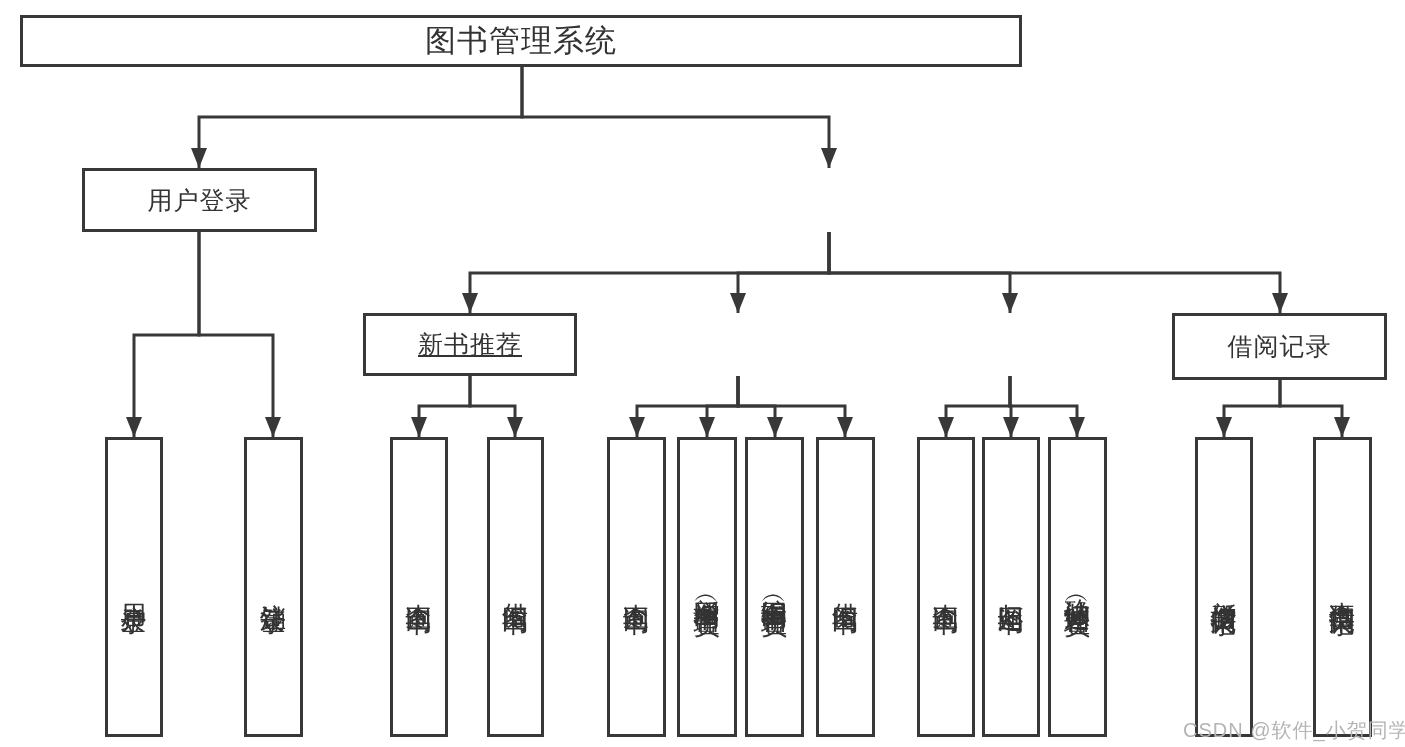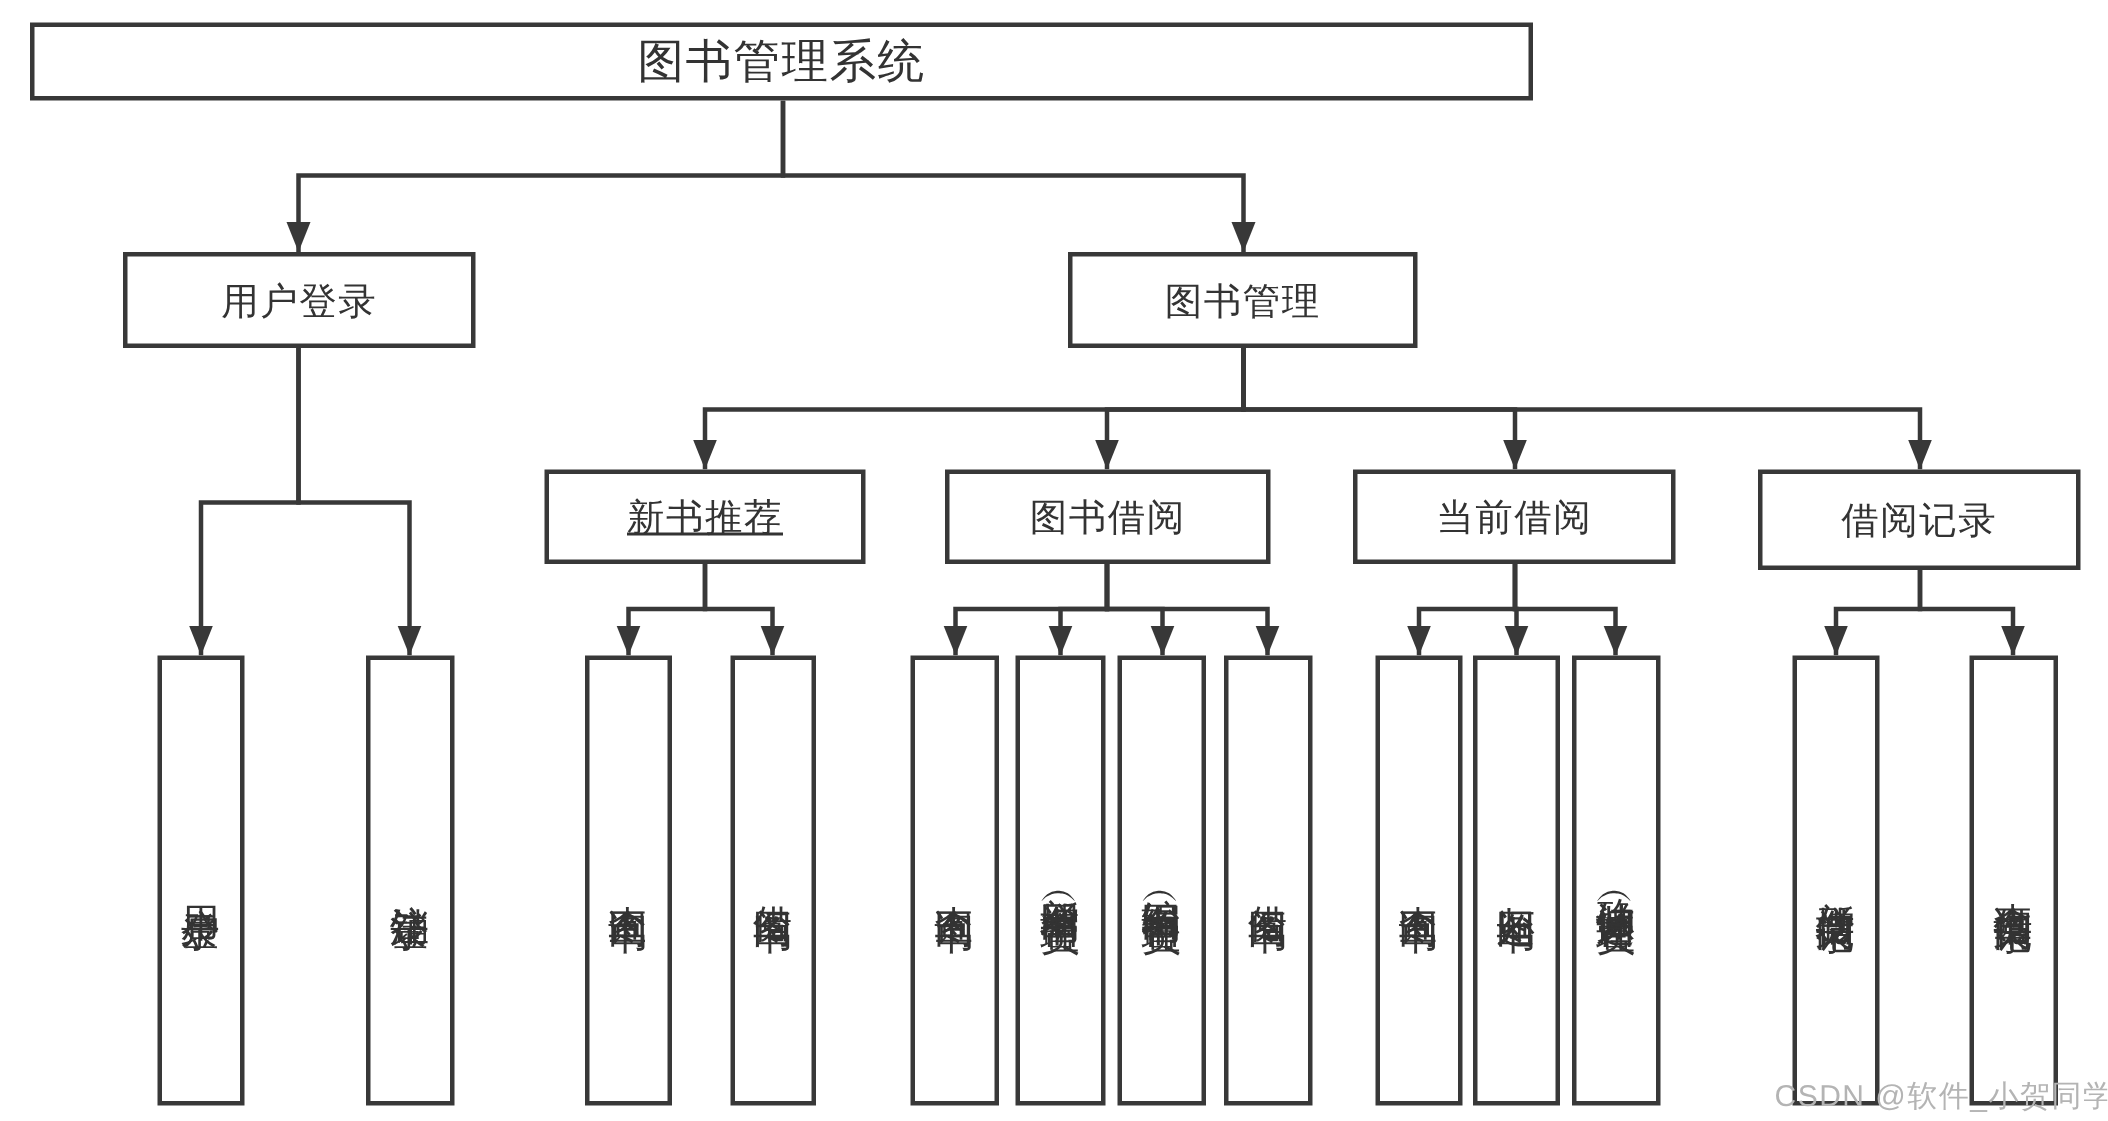--- a/index.html
+++ b/index.html
@@ -96,25 +96,22 @@
     <polyline points="1010,376 1010,406 1011,406 1011,437" marker-end="url(#arw)"></polyline>
     <polyline points="1010,376 1010,406 1077,406 1077,437" marker-end="url(#arw)"></polyline>
 
     <polyline points="1280,376 1280,406 1224,406 1224,437" marker-end="url(#arw)"></polyline>
     <polyline points="1280,376 1280,406 1342,406 1342,437" marker-end="url(#arw)"></polyline>
   </svg>
 
   <div class="node root n-root">图书管理系统</div>
 
   <div class="node hbox n-user-login">用户登录</div>
-  <div class="node hbox n-book-mgmt">图书管理</div>
 
   <div class="node hbox n-l3-1">新书推荐</div>
-  <div class="node hbox n-l3-2">图书借阅</div>
-  <div class="node hbox n-l3-3">当前借阅</div>
   <div class="node hbox n-l3-4">借阅记录</div>
 
   <div class="node vbox leaf n-g1a">用户登录</div>
   <div class="node vbox leaf n-g1b">注销登录</div>
 
   <div class="node vbox leaf n-g2a">查询图书</div>
   <div class="node vbox leaf n-g2b">借阅图书</div>
 
   <div class="node vbox leaf n-g3a">查询图书</div>
   <div class="node vbox leaf n-g3b">新增图书（管理员）</div>

